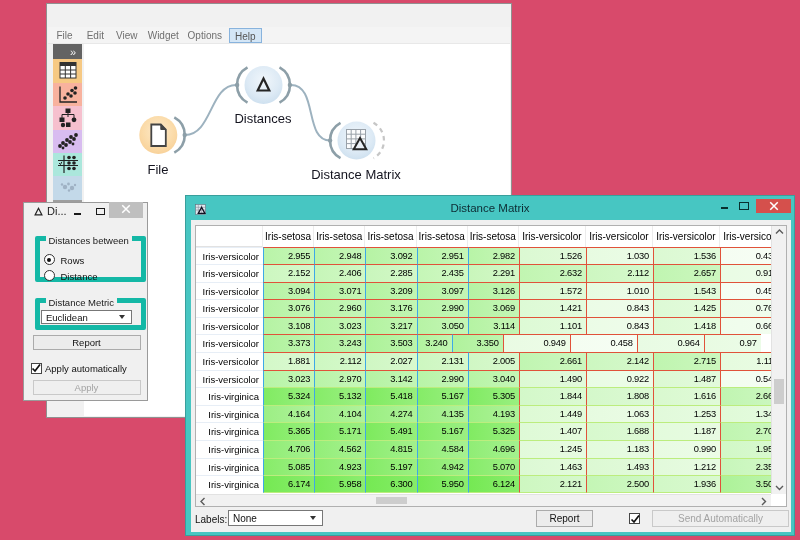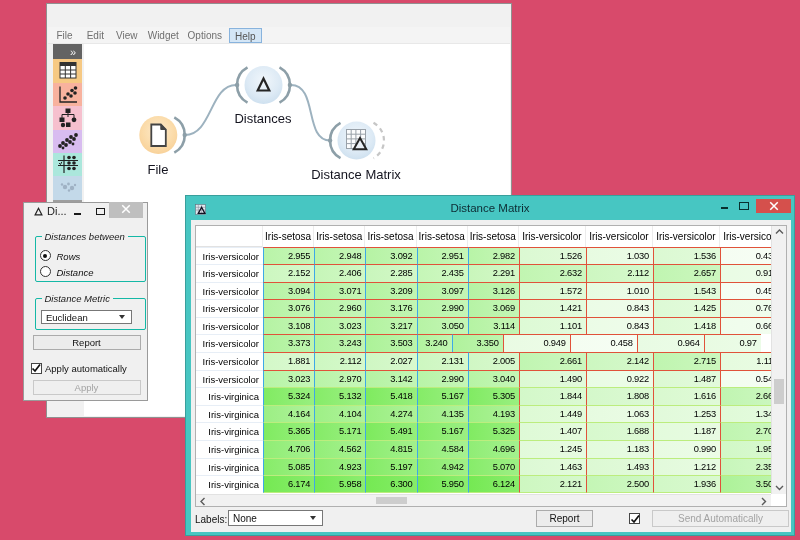--- a/index.html
+++ b/index.html
@@ -27,21 +27,21 @@
 .tb svg { position:absolute; left:0; top:0; }
 
 
 #dlg { left:3px; top:202px; width:125px; height:199px; border:1px solid #9a9a9a; z-index:30; font-size:9.5px; background:#f0f0f0;margin-left:20px; }
 #dtitle { height:16px; position:relative; }
 #dtitle .t { position:absolute; left:23px; top:2px; font-size:11px; color:#222; }
 #dtitle svg.dicon { position:absolute; left:10px; top:4px; }
 #dbtns .mindash { position:absolute; right:66px; top:10px; width:7px; height:2px; background:#1a1a1a; }
 #dbtns .maxsq { position:absolute; right:42px; top:5px; width:9px; height:7px; border:1.5px solid #1a1a1a; background:#f0f0f0; }
 #dbtns .close { position:absolute; right:4px; top:-1px; width:34px; height:16px; background:#bfbfbf; }
-.gbox { position:absolute; border:1px solid #14b8a6; border-radius:2px;font-style:italic; }
+.gbox { position:absolute; border:5px solid #14b8a6; border-radius:2px; }
 .gbox .glab { position:absolute; top:-6px; left:6px; background:#f0f0f0; padding:0 3px; color:#1a1a1a; font-size:9.5px; }
 .radio { position:absolute; width:11px; height:11px; border:1px solid #333; border-radius:50%; background:#fff; }
 .radio.sel::after { content:""; position:absolute; left:2.5px; top:2.5px; width:4px; height:4px; background:#111; border-radius:50%; }
 .rlab { position:absolute; color:#111; }
 .combo { position:absolute; background:#fff; border:1px solid #777; color:#111; }
 .combo .arr { position:absolute; right:6px; top:50%; margin-top:-2px; width:0; height:0; border-left:3.5px solid transparent; border-right:3.5px solid transparent; border-top:4.5px solid #333; }
 .btn { position:absolute; background:#ececec; border:1px solid #ababab; text-align:center; color:#111; }
 .btn.dis { background:#efefef; border-color:#c9c9c9; color:#a3a3a3; }
 .cb { position:absolute; width:11px; height:11px; background:#fff; border:1px solid #454545; }
 .cb svg { position:absolute; left:-0.5px; top:-0.5px; }

